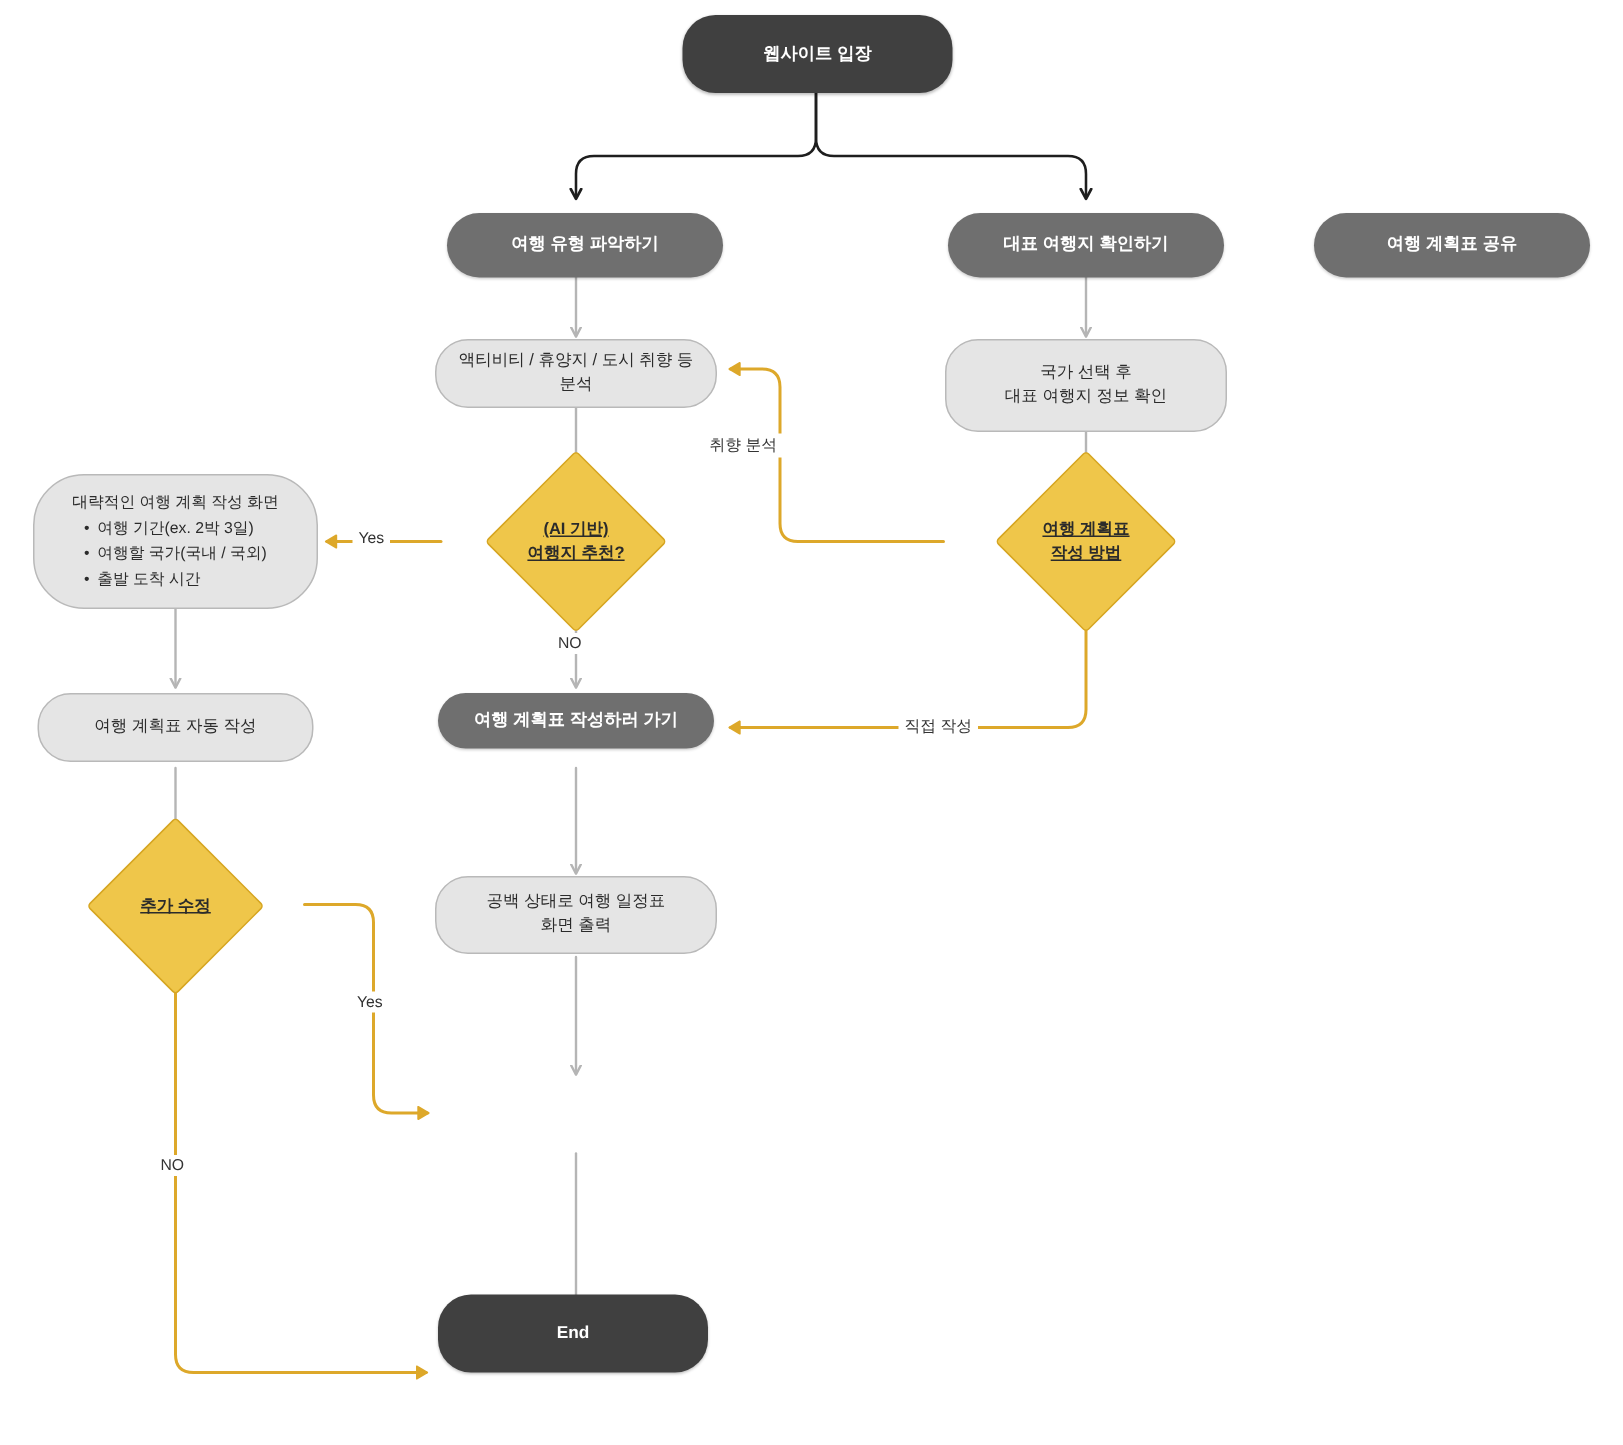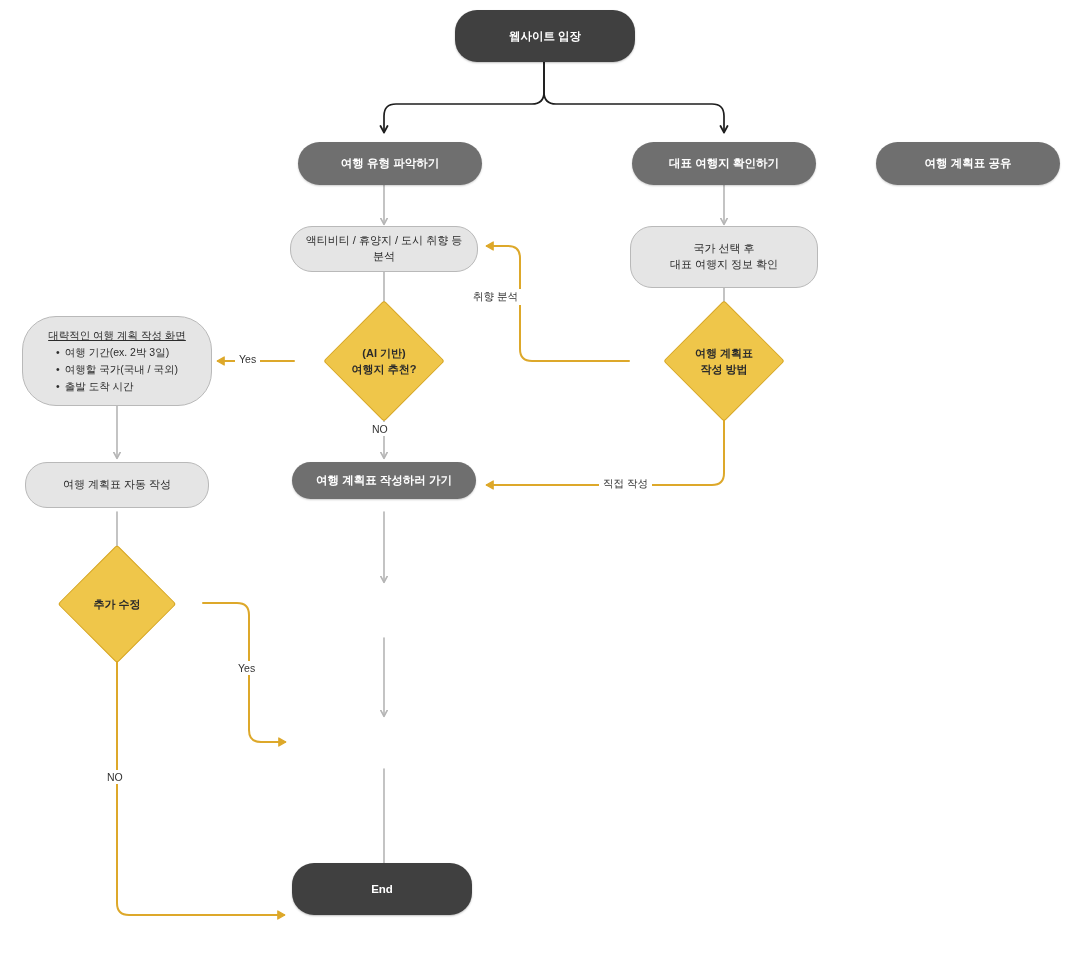--- a/index.html
+++ b/index.html
@@ -85,36 +85,36 @@
   }
   .diamond .dlabel {
     position: relative;
     z-index: 2;
     text-align: center;
     font-size: 11px;
     font-weight: bold;
     color: #2b2b2b;
     line-height: 1.5;
     white-space: nowrap;
+    text-decoration: underline;
   }
   .nodetext {
     padding: 0 10px;
     white-space: pre-line;
   }
   .bulletbox {
     position: relative;
     z-index: 2;
     font-size: 10.5px;
     color: #2b2b2b;
     line-height: 1.6;
     text-align: center;
     width: 100%;
     padding: 0 21px;
     box-sizing: border-box;
-    text-decoration: underline;
   }
   .bulletbox .hdr { display: block; }
   .bulletbox ul {
     list-style: none;
     margin: 0;
     padding: 0;
     display: inline-block;
     text-align: left;
   }
   .bulletbox li::before {
@@ -241,20 +241,24 @@
 
   <div class="diamond" style="left:31px; top:562px; width:172px; height:84px;">
     <div class="shape" style="left:44px; top:0px; width:84px; height:84px;"></div>
     <div class="dlabel">추가 수정</div>
   </div>
 
   <div class="node gray" style="left:292px; top:462px; width:184px; height:37px;">
     <span class="nodetext">여행 계획표 작성하러 가기</span>
   </div>
 
+  <div class="node light" style="left:290px; top:584px; width:188px; height:52px;">
+    <span class="nodetext">공백 상태로 여행 일정표
+화면 출력</span>
+  </div>
 
 
   <div class="node dark" style="left:292px; top:863px; width:180px; height:52px;">
     <span class="nodetext">End</span>
   </div>
 
   <div class="edge-label" style="left:235px; top:352px;">Yes</div>
 
   <div class="edge-label" style="left:368px; top:422px;">NO</div>
 

